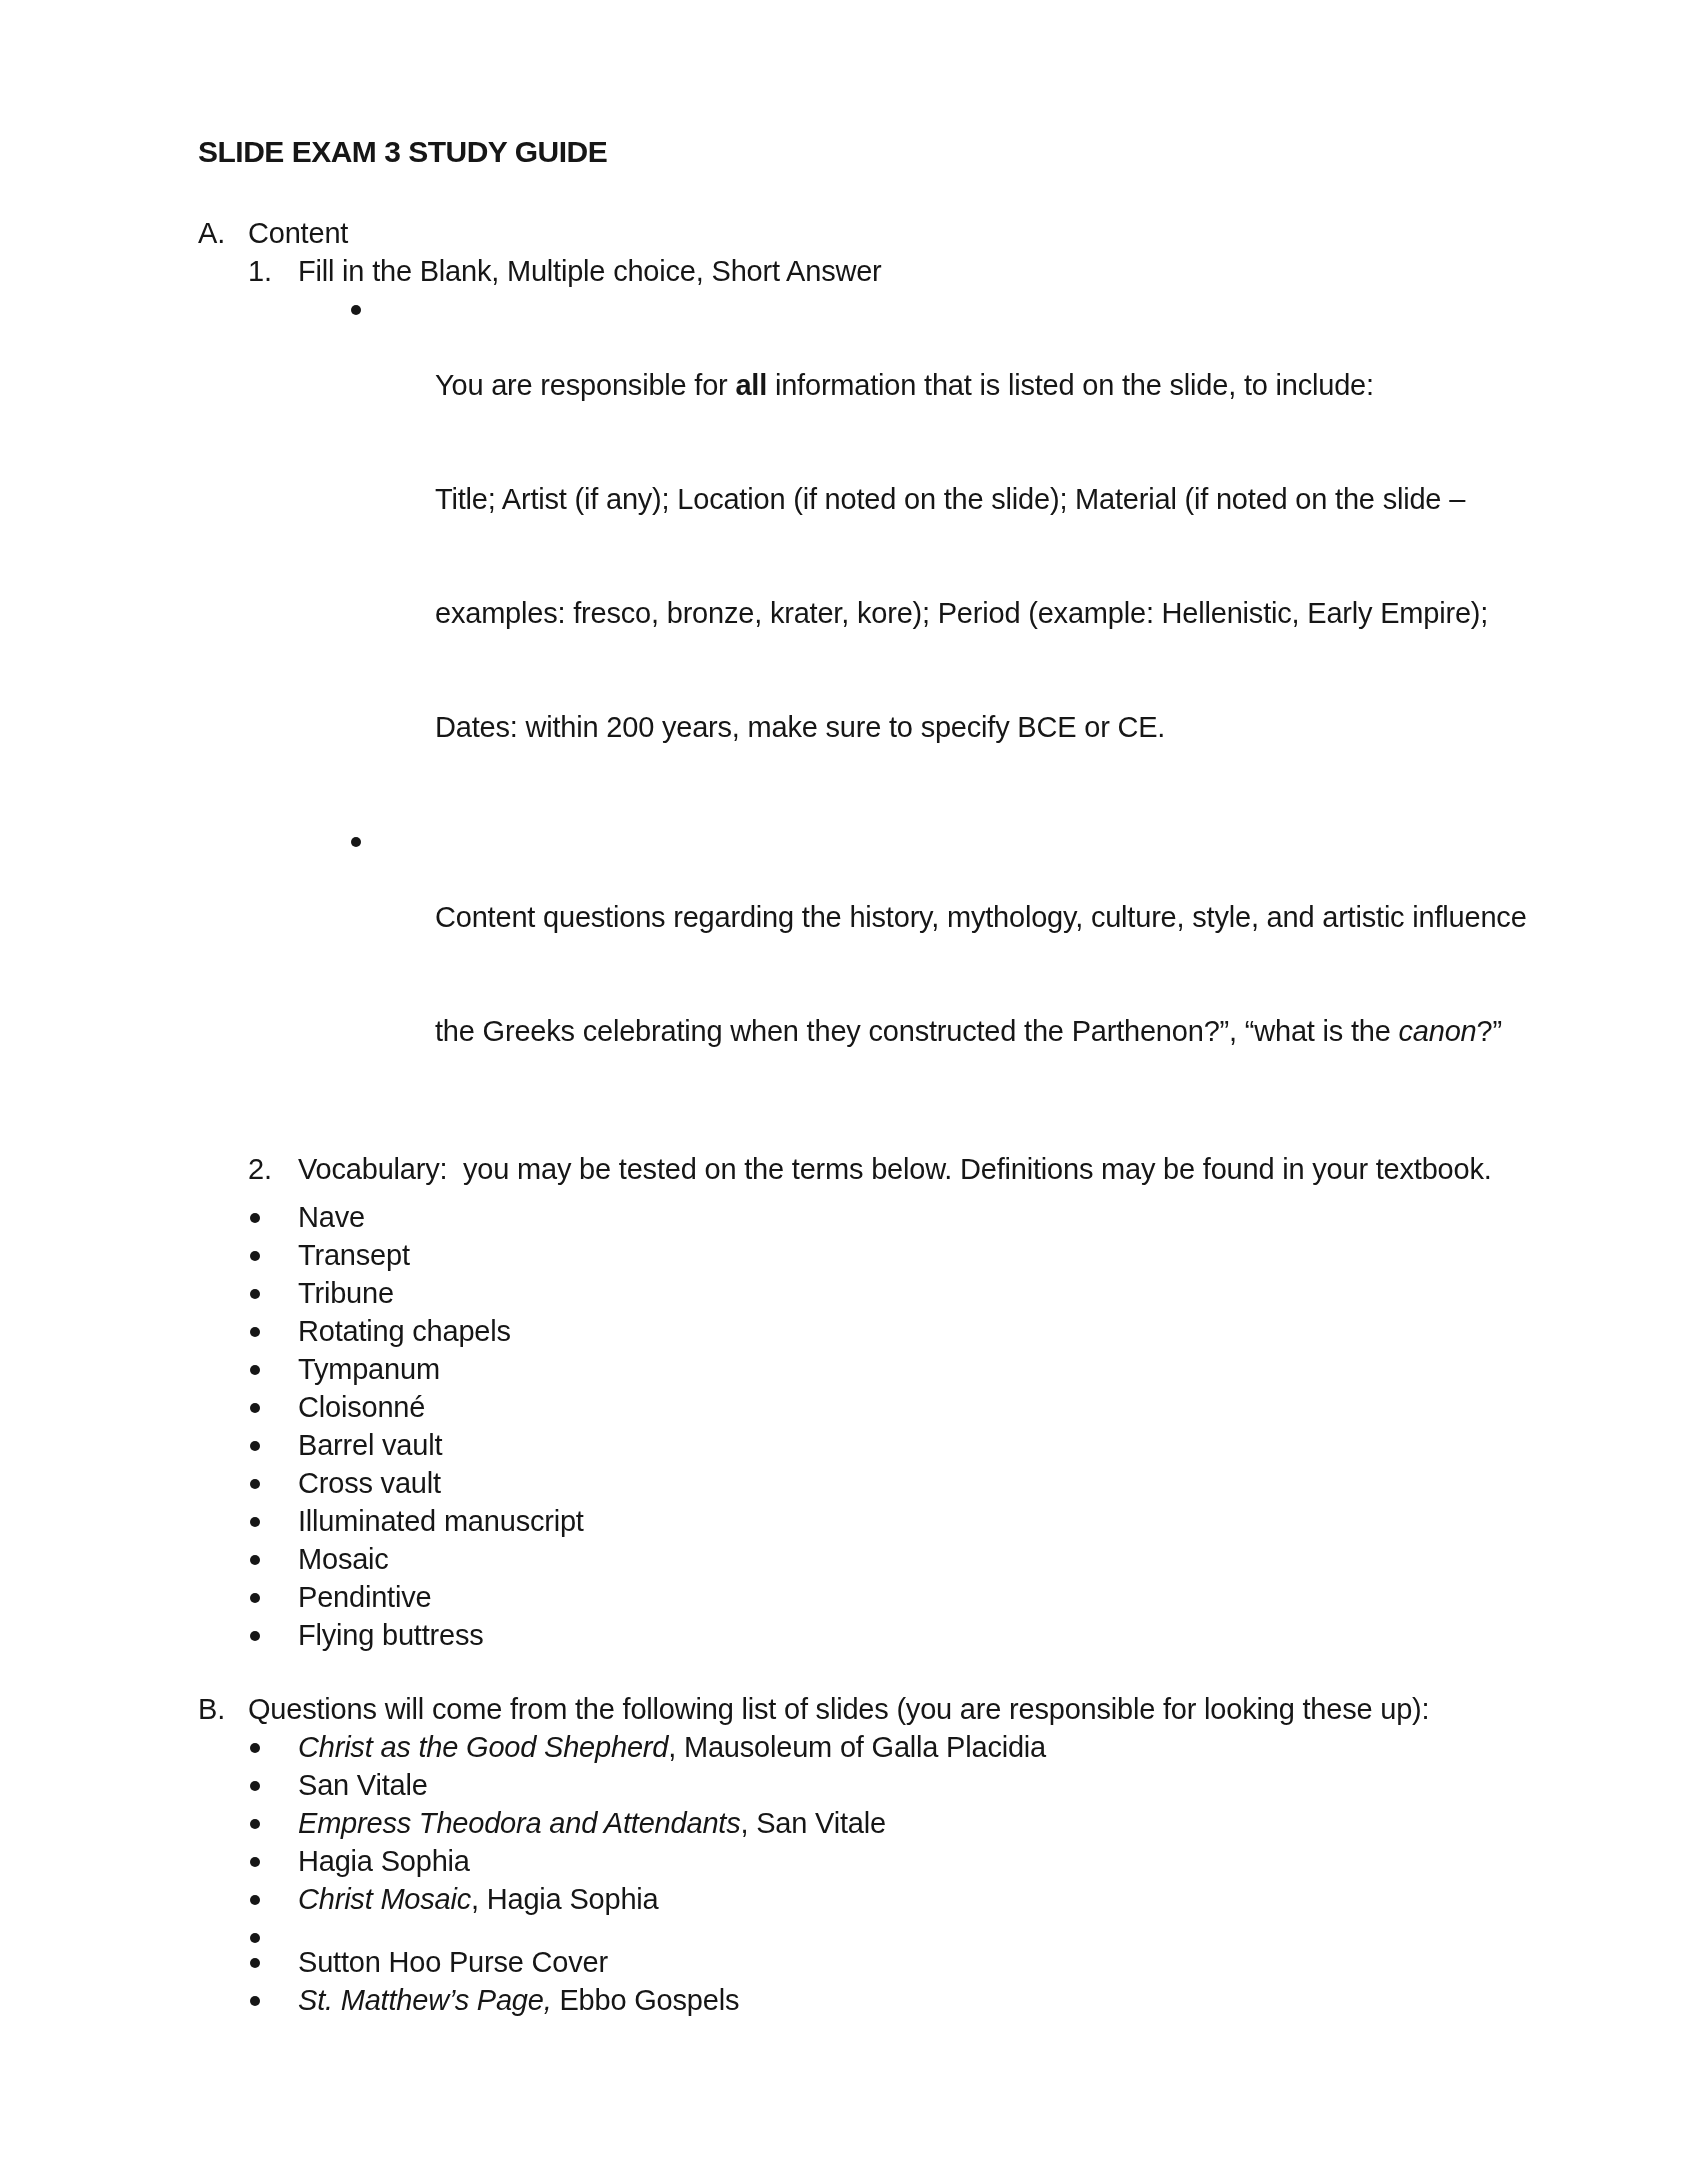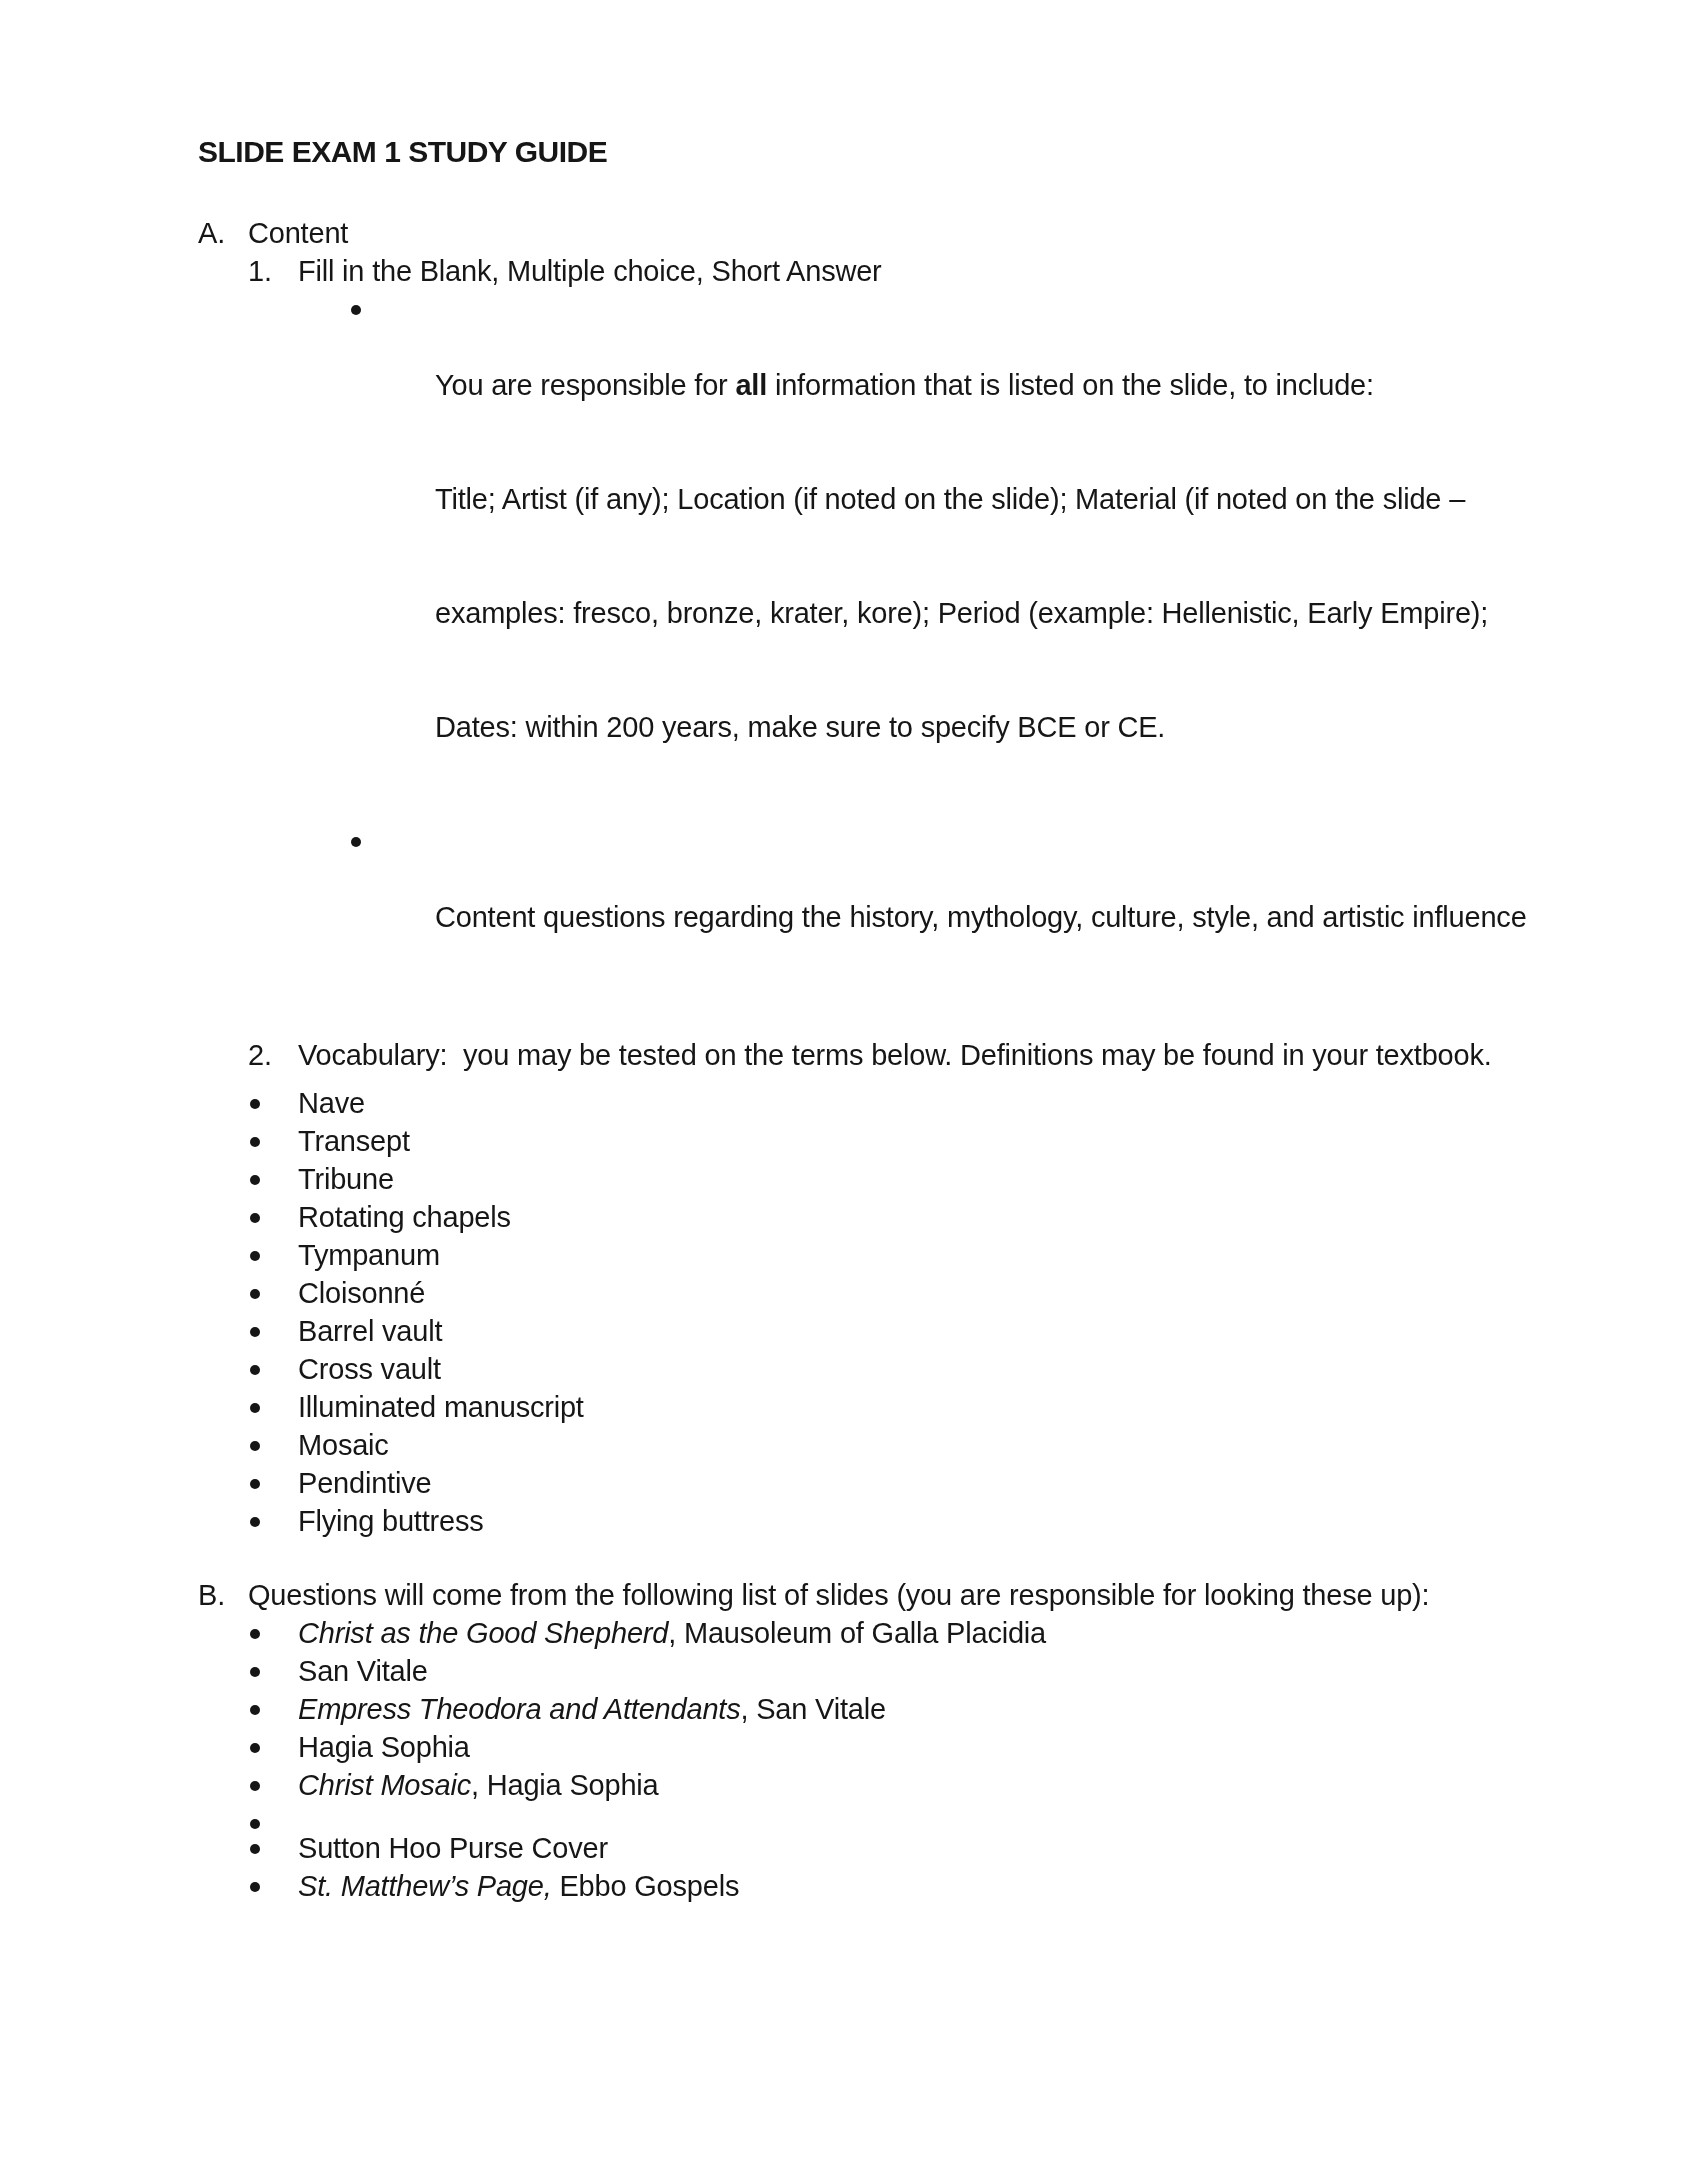--- a/index.html
+++ b/index.html
@@ -49,21 +49,21 @@
   .vocab-list { margin-top: 10px; }
   .mt-b { margin-top: 36px; }
   em { font-style: italic; }
   b { font-weight: bold; }
 </style>
 </head>
 <body>
 
 <div class="page">
 
-  <div class="title">SLIDE EXAM 1 STUDY GUIDE</div>
+  <div class="title">SLIDE EXAM 3 STUDY GUIDE</div>
 
   <div class="row mt-a">
     <span class="lab">A.</span>
     <span class="txt">Content</span>
   </div>
 
   <div class="row ind50">
     <span class="lab">1.</span>
     <span class="txt underline">Fill in the Blank, Multiple choice, Short Answer</span>
   </div>
@@ -75,20 +75,21 @@
       <div class="line">Title; Artist (if any); Location (if noted on the slide); Material (if noted on the slide –</div>
       <div class="line">examples: fresco, bronze, krater, kore); Period (example: Hellenistic, Early Empire);</div>
       <div class="line">Dates: within 200 years, make sure to specify BCE or CE.</div>
     </div>
   </div>
 
   <div class="row ind153">
     <span class="mark3"><span class="dot"></span></span>
     <div class="lines">
       <div class="line">Content questions regarding the history, mythology, culture, style, and artistic influence</div>
+      <div class="line"><span>the Greeks celebrating when they constructed the Parthenon?”, “what is the </span><em>canon</em><span>?”</span></div>
     </div>
   </div>
 
   <div class="row ind50 mt-vocab">
     <span class="lab">2.</span>
     <span class="txt"><span class="underline">Vocabulary:</span><span>  you may be tested on the terms below. Definitions may be found in your textbook.</span></span>
   </div>
 
   <div class="vocab-list">
     <div class="row ind50"><span class="mark"><span class="dot"></span></span><span class="txt">Nave</span></div>

